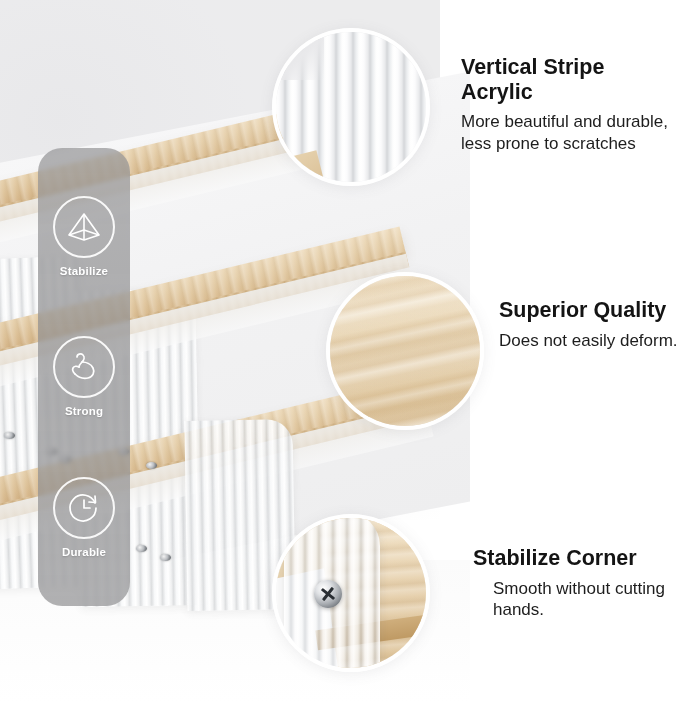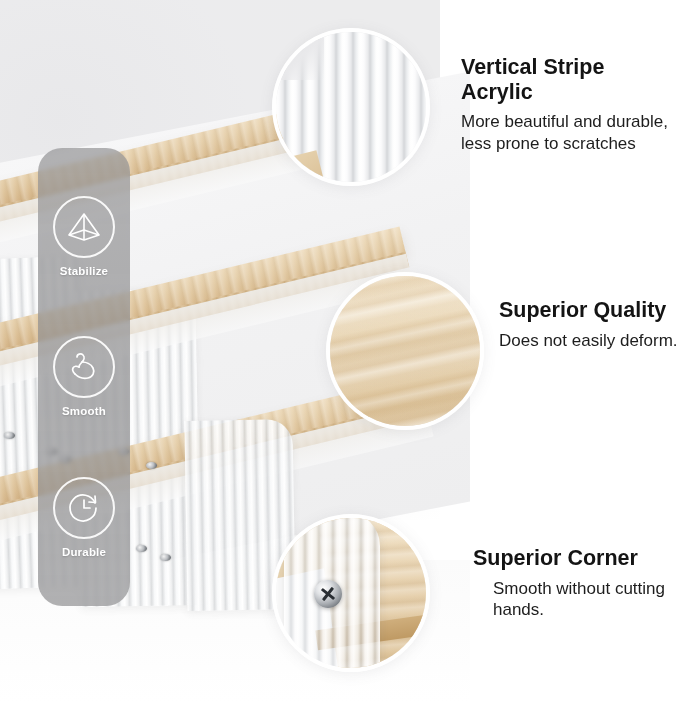--- a/index.html
+++ b/index.html
@@ -431,21 +431,21 @@
     </div>
 
     <div class="feature-item">
       <div class="feature-ring">
         <svg width="34" height="32" viewBox="0 0 34 32" fill="none" stroke="#ffffff" stroke-width="1.7" stroke-linecap="round" stroke-linejoin="round">
           <path d="M10 6 C10 3 14 2 16 4 C18 6 17 9 15 11 C19 11 24 13 26 17 C28 21 26 26 21 27 C16 28 11 26 8 23"></path>
           <path d="M8 23 C6 21 5 19 6 17 C7 15 10 15 12 16"></path>
           <path d="M15 11 C13 13 12 15 12 16"></path>
         </svg>
       </div>
-      <div class="feature-label">Smooth</div>
+      <div class="feature-label">Strong</div>
     </div>
 
     <div class="feature-item">
       <div class="feature-ring">
         <svg width="34" height="34" viewBox="0 0 34 34" fill="none" stroke="#ffffff" stroke-width="1.7" stroke-linecap="round" stroke-linejoin="round">
           <path d="M28 12 A13 13 0 1 0 29 17"></path>
           <path d="M22 11 L28.5 11.5 L28 5"></path>
           <path d="M17 9 L17 17 L23 17"></path>
         </svg>
       </div>
@@ -474,17 +474,17 @@
 
   <div class="callout-circle" id="circle-corner">
     <div class="circle-inner"></div>
     <div class="cc-wood-top"></div>
     <div class="cc-wood-main"></div>
     <div class="cc-wood-edge"></div>
     <div class="cc-acrylic"></div>
     <div class="cc-screw"></div>
   </div>
   <div class="callout-text" id="text-corner">
-    <p class="callout-title">Superior Corner</p>
+    <p class="callout-title">Stabilize Corner</p>
     <p class="callout-body">Smooth without cutting hands.</p>
   </div>
 
 </div>
 
 </body></html>

